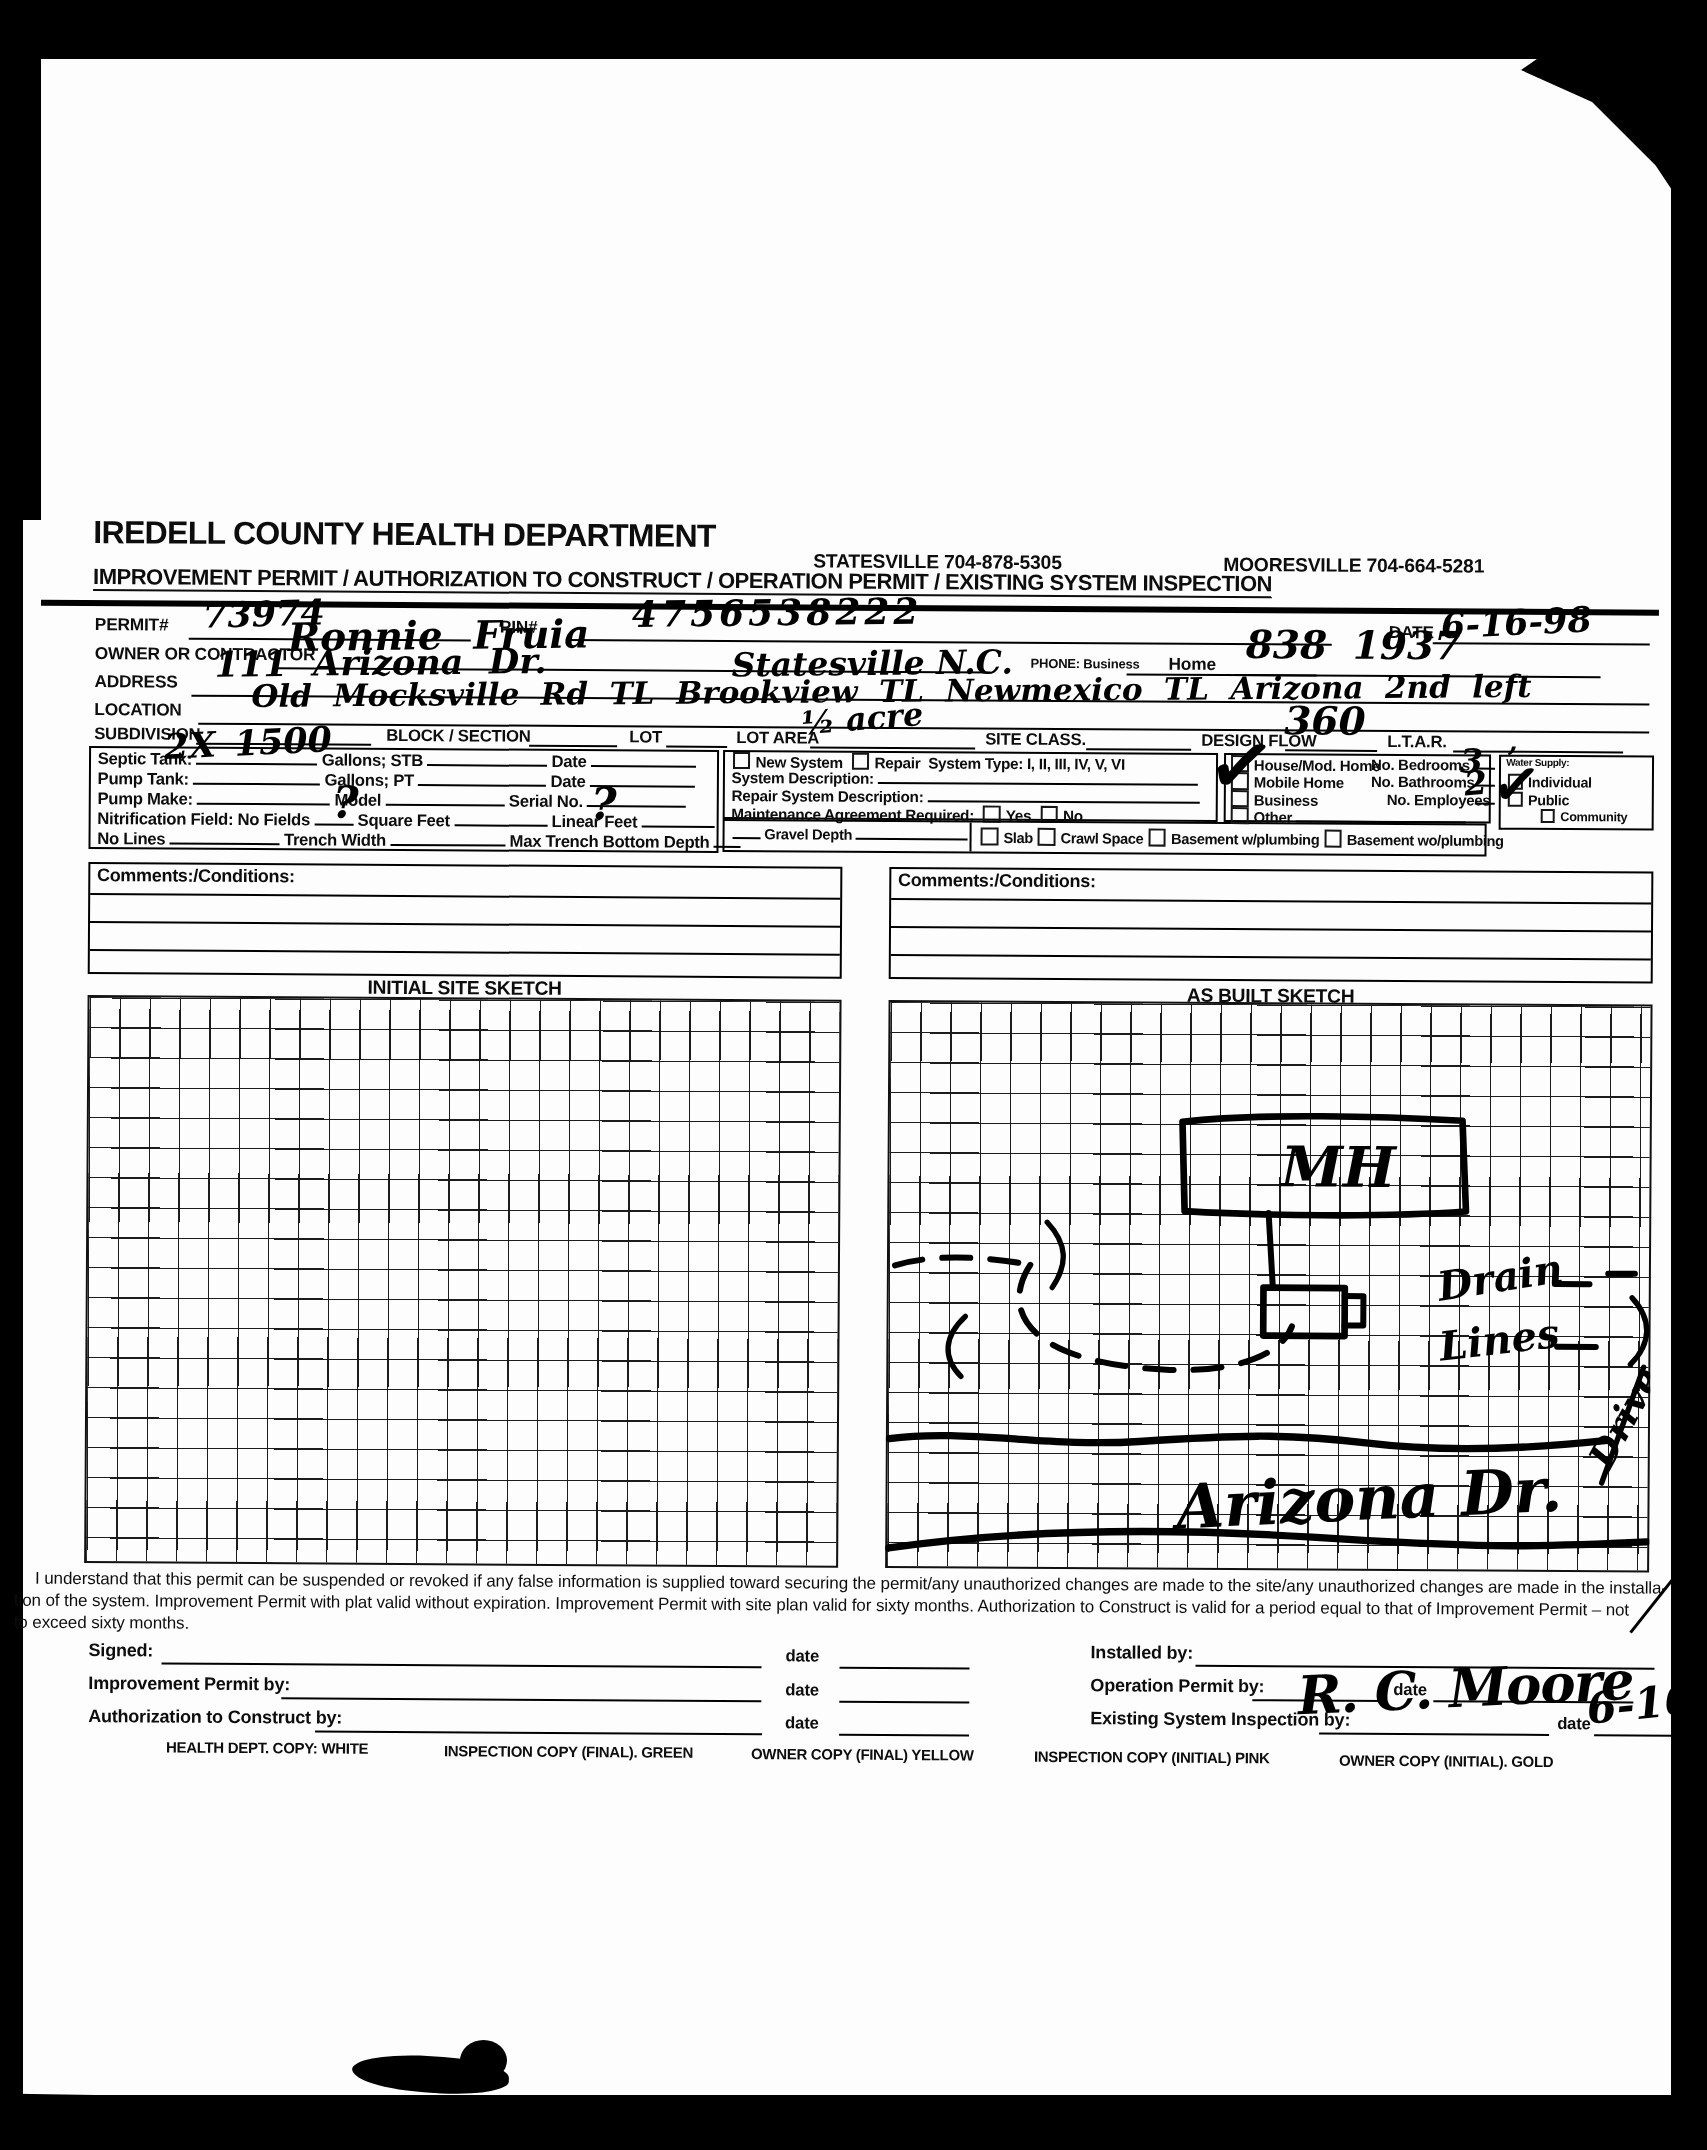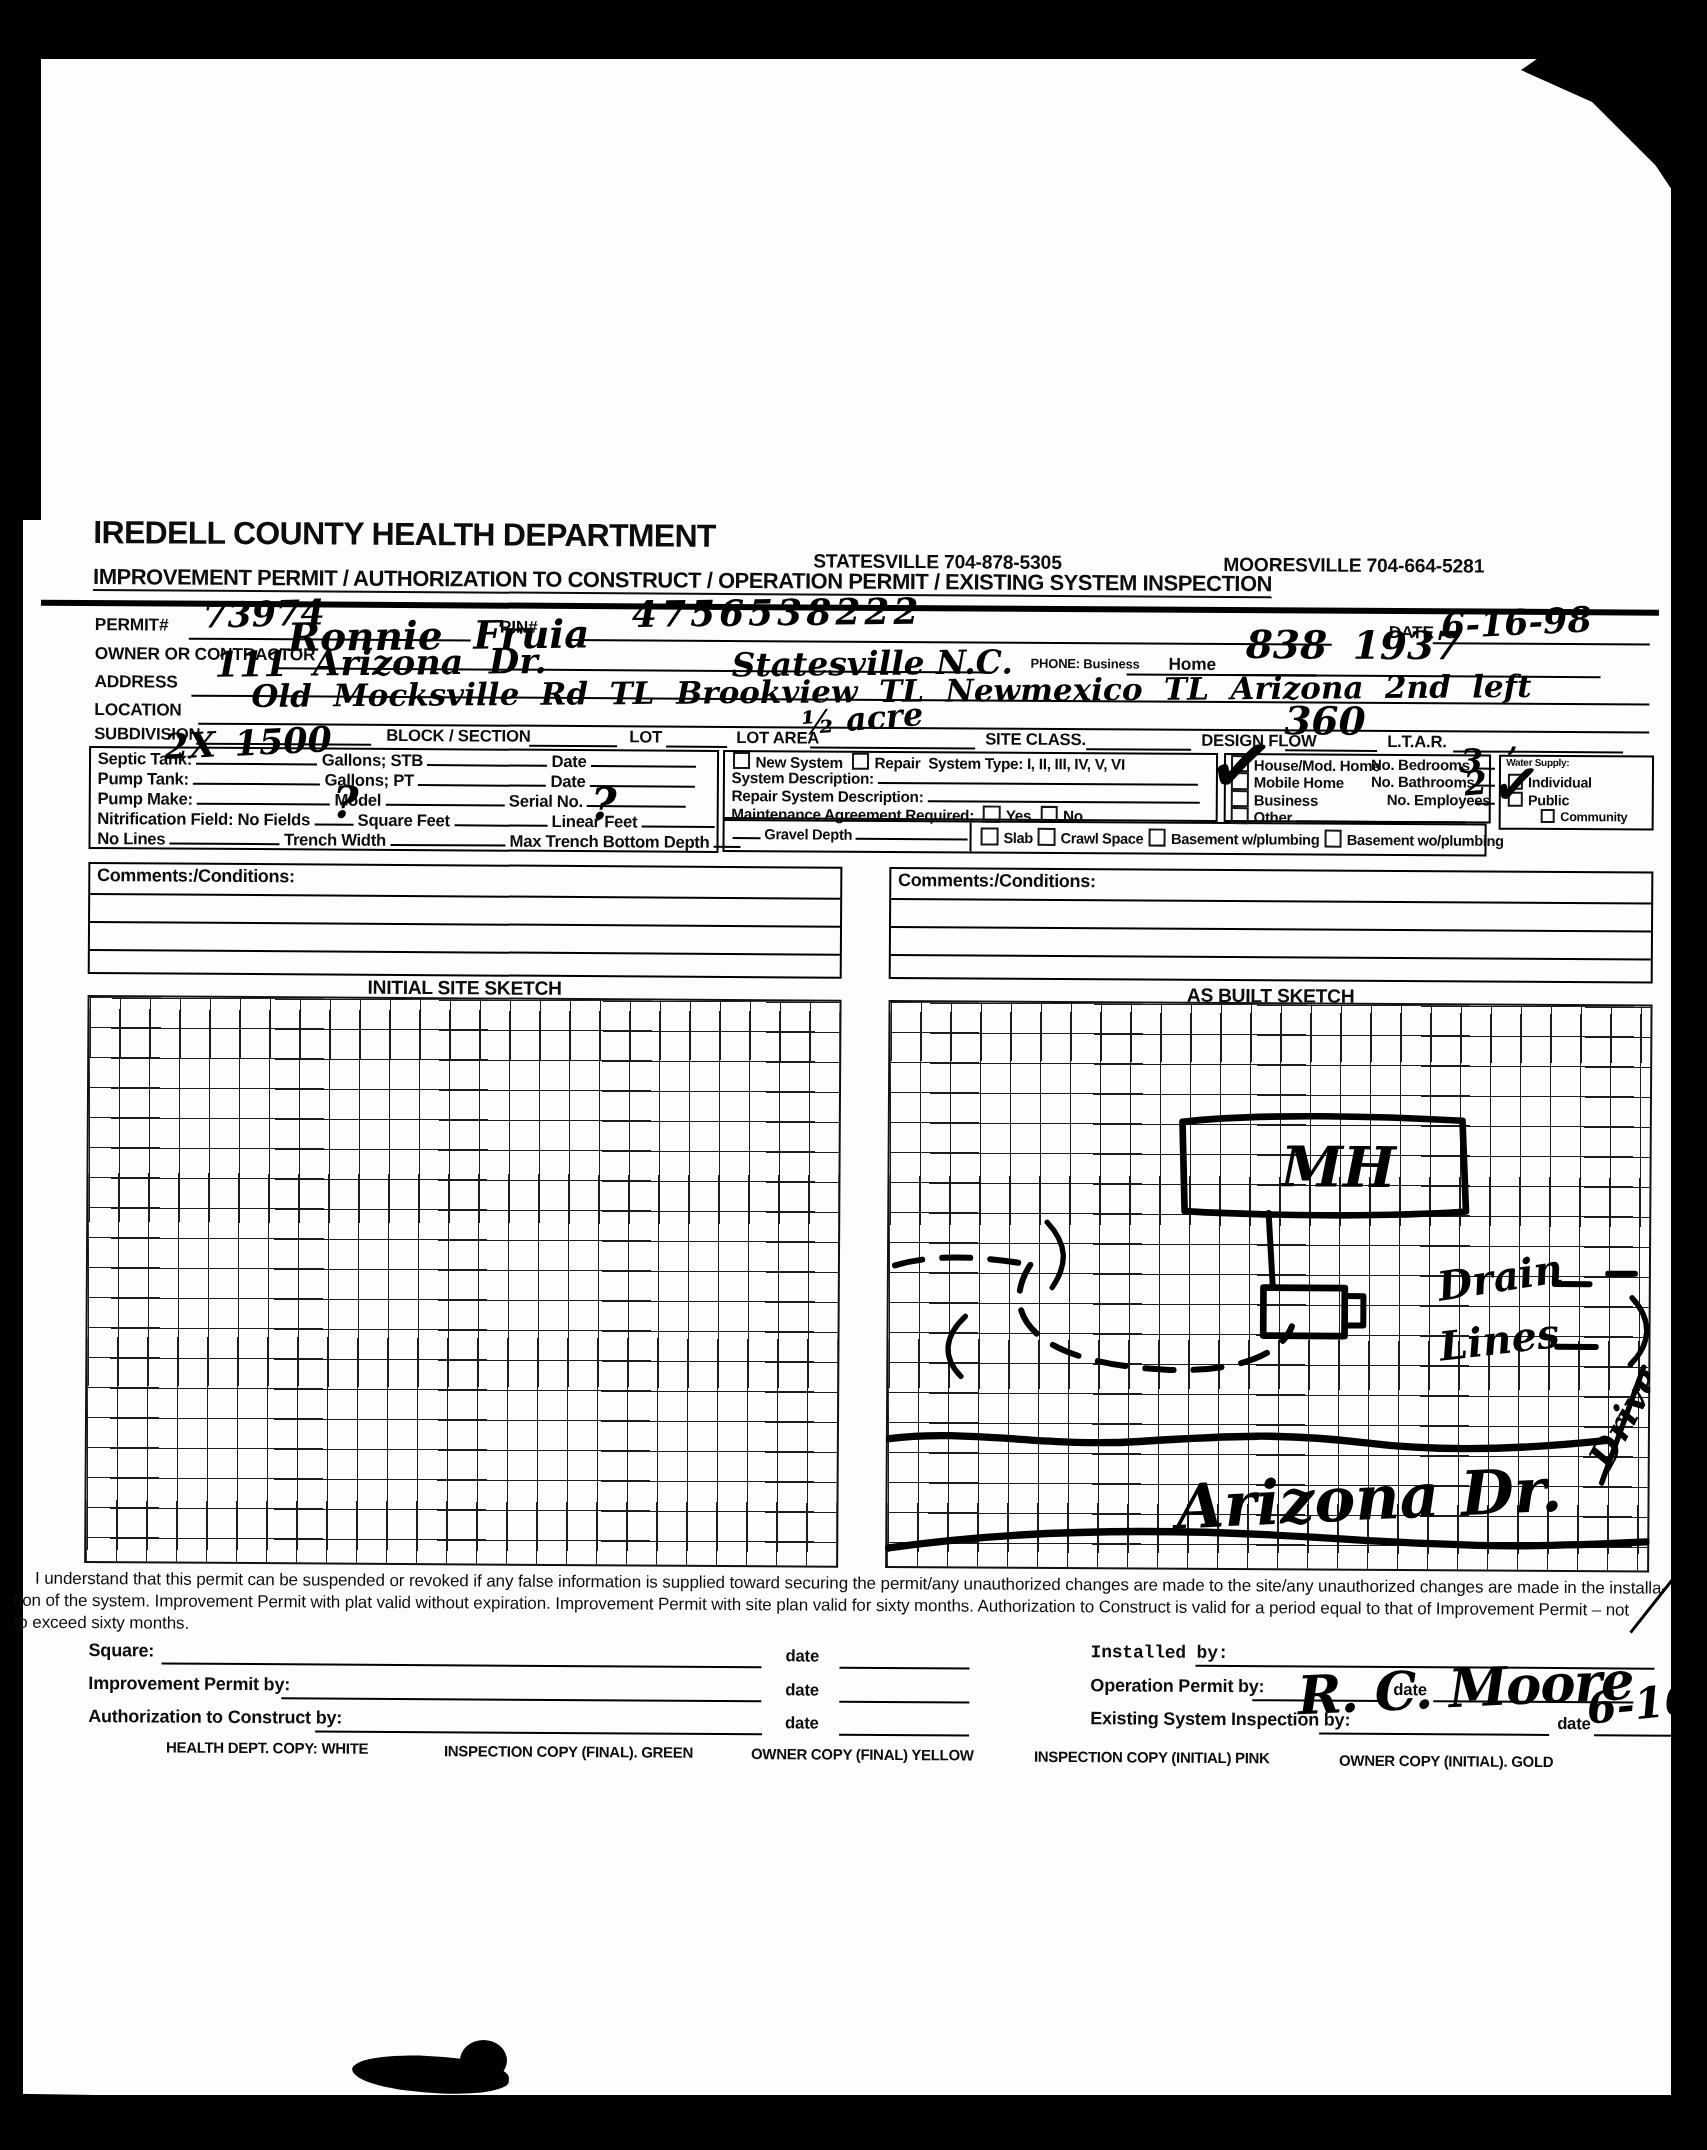--- a/index.html
+++ b/index.html
@@ -168,36 +168,36 @@
     <text x="830" y="446" font-size="60" transform="rotate(-9 830 446)">Drain</text>
     <text x="832" y="536" font-size="60" transform="rotate(-7 832 536)">Lines</text>
     <text x="1086" y="700" font-size="54" transform="rotate(-62 1086 700)">Drive</text>
     <text x="438" y="790" font-size="92" transform="rotate(-3 438 790)">Arizona Dr.</text>
   </svg>
 
   <div class="para" style="left:41px;top:1568px;">I understand that this permit can be suspended or revoked if any false information is supplied toward securing the permit/any unauthorized changes are made to the site/any unauthorized changes are made in the installa-</div>
   <div class="para" style="left:20px;top:1590px;">tion of the system. Improvement Permit with plat valid without expiration. Improvement Permit with site plan valid for sixty months. Authorization to Construct is valid for a period equal to that of Improvement Permit – not</div>
   <div class="para" style="left:20px;top:1612px;">to exceed sixty months.</div>
 
-  <div class="lbl" style="left:95px;top:1640px;font-size:18px;">Square:</div>
+  <div class="lbl" style="left:95px;top:1640px;font-size:18px;">Signed:</div>
   <div class="ln" style="left:168px;top:1662px;width:600px;"></div>
   <div class="lbl" style="left:792px;top:1642px;font-size:16.7px;font-weight:bold;">date</div>
   <div class="ln" style="left:846px;top:1662px;width:130px;"></div>
 
   <div class="lbl" style="left:95px;top:1673px;font-size:18px;">Improvement Permit by:</div>
   <div class="ln" style="left:288px;top:1696px;width:480px;"></div>
   <div class="lbl" style="left:792px;top:1676px;font-size:16.7px;">date</div>
   <div class="ln" style="left:846px;top:1696px;width:130px;"></div>
 
   <div class="lbl" style="left:95px;top:1706px;font-size:18px;">Authorization to Construct by:</div>
   <div class="ln" style="left:322px;top:1729px;width:447px;"></div>
   <div class="lbl" style="left:792px;top:1709px;font-size:16.7px;">date</div>
   <div class="ln" style="left:846px;top:1729px;width:130px;"></div>
 
-  <div class="lbl" style="left:1097px;top:1636px;font-size:18px;font-family:Liberation Mono, monospace;">Installed by:</div>
+  <div class="lbl" style="left:1097px;top:1636px;font-size:18px;">Installed by:</div>
   <div class="ln" style="left:1202px;top:1658px;width:459px;"></div>
 
   <div class="lbl" style="left:1097px;top:1669px;font-size:18px;">Operation Permit by:</div>
   <div class="ln" style="left:1259px;top:1692px;width:133px;"></div>
   <div class="lbl" style="left:1400px;top:1672px;font-size:16.7px;">date</div>
   <div class="ln" style="left:1440px;top:1692px;width:200px;"></div>
 
   <div class="lbl" style="left:1097px;top:1702px;font-size:18px;">Existing System Inspection by:</div>
   <div class="ln" style="left:1326px;top:1725px;width:230px;"></div>
   <div class="hw" style="left:1304px;top:1653px;font-size:53px;transform:rotate(-3deg);letter-spacing:-1.3px;">R. C. Moore</div>

